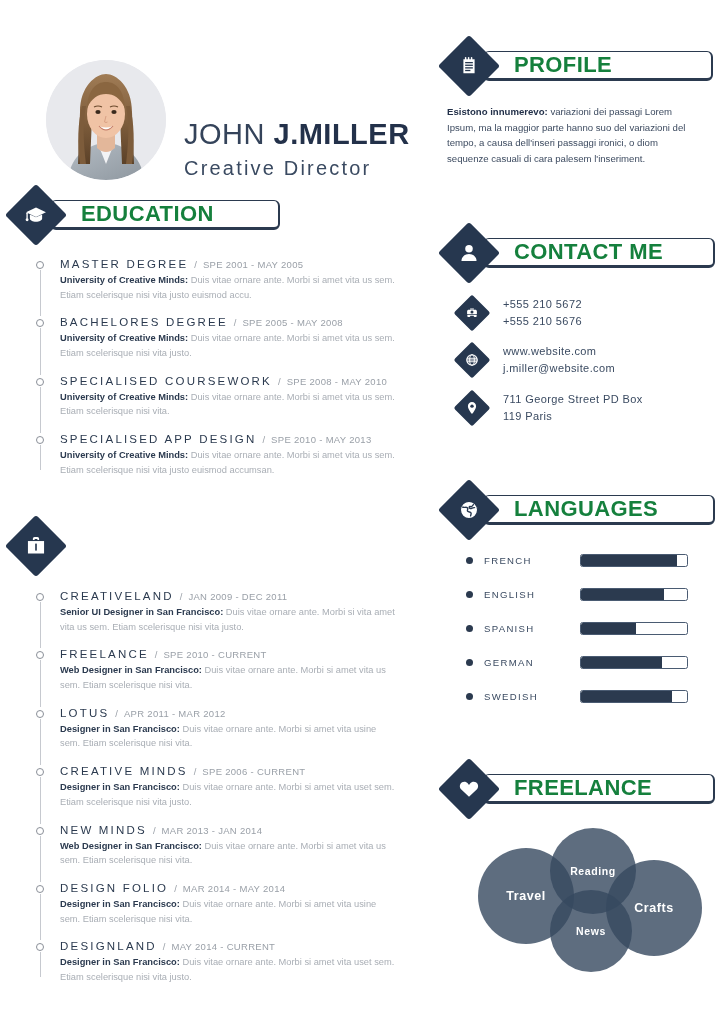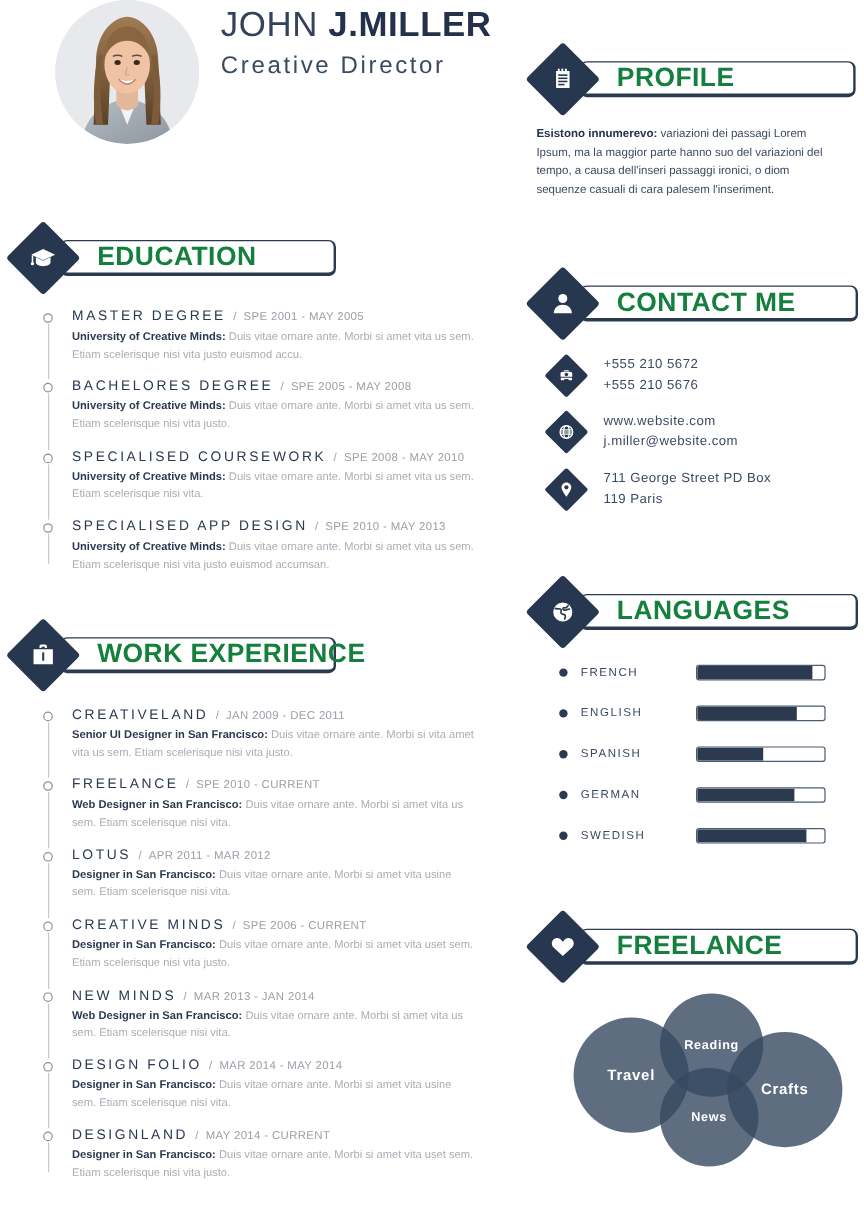--- a/index.html
+++ b/index.html
@@ -19,21 +19,21 @@
     overflow: hidden;
   }
 
   
   .header {
     position: absolute;
     left: 0; top: 0;
     width: 440px;
     height: 180px;
     display: flex;
-    align-items: flex-start;
+    align-items: flex-end;
     padding-left: 46px;
   }
   .avatar-wrap {
     width: 120px; height: 120px;
     border-radius: 50%;
     background: #e8e9ed;
     overflow: hidden;
     flex: 0 0 auto;
     position: relative;
   }
@@ -445,23 +445,20 @@
     </div>
 
   <div class="sec-head" style="left:14px; top:524px;">
     <div class="diamond">
       <svg width="22" height="22" viewBox="0 0 24 24" fill="#ffffff">
         <path d="M8.6 5.4V4.1c0-1 .8-1.8 1.8-1.8h3.2c1 0 1.8.8 1.8 1.8v1.3h-1.9V4.4h-3v1z"></path>
         <path d="M3.2 6.6h17.6v13.6H3.2z"></path>
         <rect x="11.1" y="9.4" width="1.8" height="7.6" fill="#26374f"></rect>
       </svg>
     </div>
-    <div class="pill" style="width:230px;">
-      <span class="pill-label">WORK EXPERIENCE</span>
-    </div>
   </div>
 
   <div class="timeline" id="work-timeline" style="left:36px; top:590px; width:360px;">
       <div class="tl-item">
         <div class="tl-line"></div>
         <div class="tl-dot"></div>
         <div class="tl-title-row">
           <span class="tl-title">CREATIVELAND</span>
           <span class="tl-sep">/</span>
           <span class="tl-date">JAN 2009 - DEC 2011</span>

